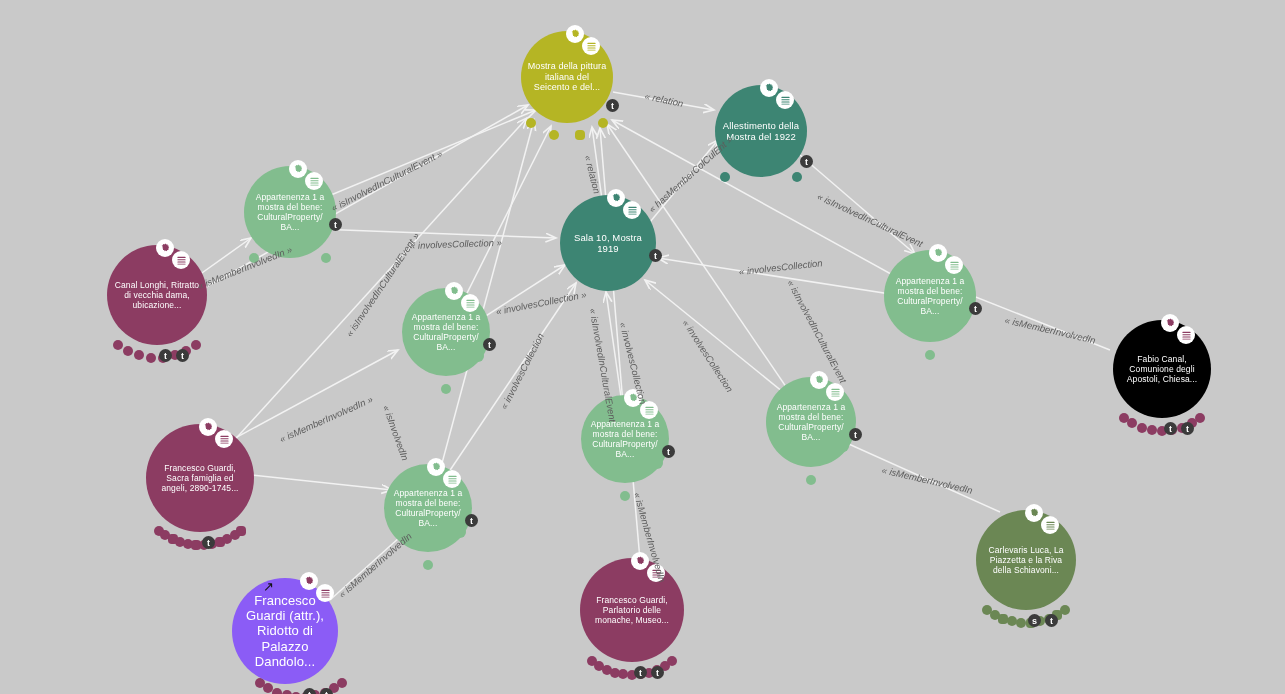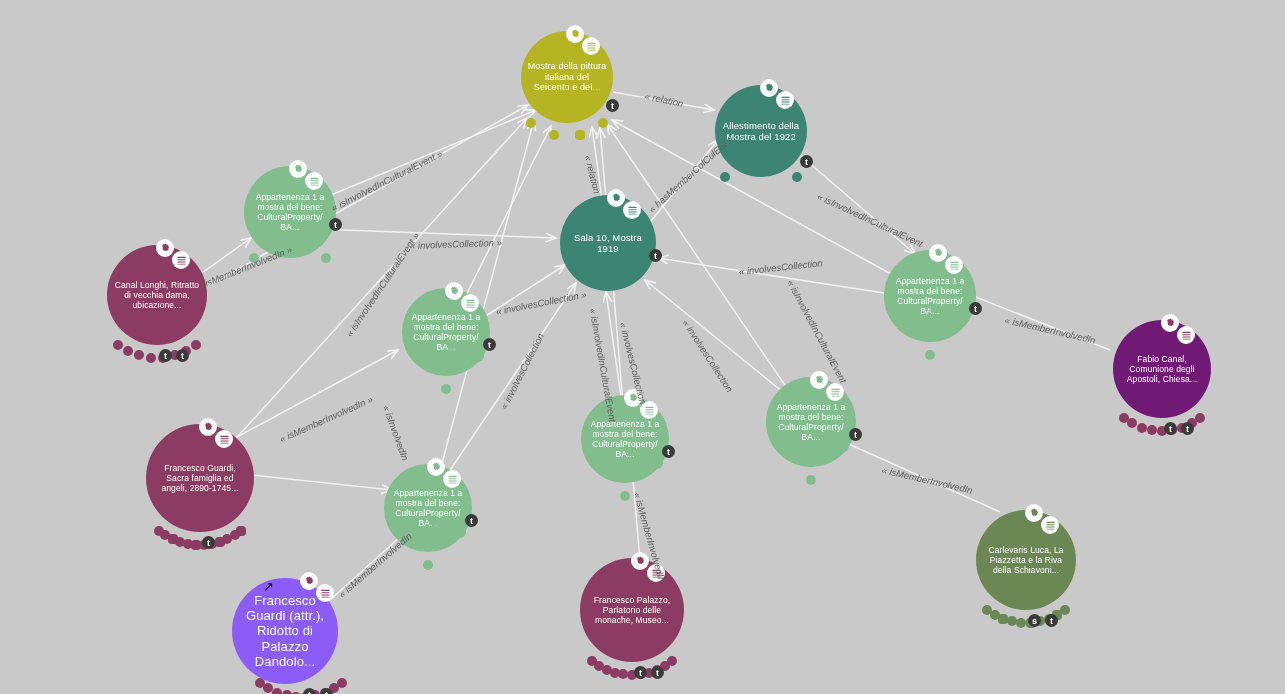--- a/index.html
+++ b/index.html
@@ -356,21 +356,21 @@
       <div class="orbit" style="width: 10px; height: 10px; left: 601.811px; top: 664.921px; background: rgb(140, 60, 98);"></div>
       <div class="orbit" style="width: 10px; height: 10px; left: 609.958px; top: 667.726px; background: rgb(140, 60, 98);"></div>
       <div class="orbit" style="width: 10px; height: 10px; left: 618.403px; top: 669.429px; background: rgb(140, 60, 98);"></div>
       <div class="orbit" style="width: 10px; height: 10px; left: 627px; top: 670px; background: rgb(140, 60, 98);"></div>
       <div class="orbit" style="width: 10px; height: 10px; left: 635.597px; top: 669.429px; background: rgb(140, 60, 98);"></div>
       <div class="orbit" style="width: 10px; height: 10px; left: 644.042px; top: 667.726px; background: rgb(140, 60, 98);"></div>
       <div class="orbit" style="width: 10px; height: 10px; left: 652.189px; top: 664.921px; background: rgb(140, 60, 98);"></div>
       <div class="orbit" style="width: 10px; height: 10px; left: 659.892px; top: 661.063px; background: rgb(140, 60, 98);"></div>
       <div class="orbit" style="width: 10px; height: 10px; left: 667.018px; top: 656.221px; background: rgb(140, 60, 98);"></div>
       <div class="node" style="left: 580px; top: 558px; width: 104px; height: 104px; background: rgb(140, 60, 98); font-size: 8.5px;">
-        <span class="lbl">Francesco Palazzo, Parlatorio delle monache, Museo...</span>
+        <span class="lbl">Francesco Guardi, Parlatorio delle monache, Museo...</span>
       </div>
       <div class="sm-badge" style="width: 18px; height: 18px; left: 631px; top: 552px;">
         <svg width="11" height="11" viewBox="0 0 24 24" fill="#8c3c62">
           <path d="M12 8.5a3.5 3.5 0 100 7 3.5 3.5 0 000-7zm0 2a1.5 1.5 0 110 3 1.5 1.5 0 010-3z"></path>
           <path d="M12 1l1.6 2.2 2.6-.7.5 2.7 2.6.8-1.1 2.5 1.8 2-2 1.8.6 2.7-2.7.3-1 2.5-2.4-1.2-2.3 1.3-1.1-2.5-2.7-.2.5-2.7-2-1.8 1.7-2.1L3.6 6l2.6-.9.4-2.7 2.7.6z"></path>
         </svg>
       </div>
       <div class="sm-badge" style="width: 18px; height: 18px; left: 647px; top: 564px;">
         <svg width="11" height="11" viewBox="0 0 24 24" fill="#8c3c62">
           <rect x="3" y="4" width="18" height="2.6" rx="1.3"></rect>
@@ -383,21 +383,21 @@
       <div class="dk-badge" style="width: 13px; height: 13px; left: 651px; top: 666px;">t</div>
       <div class="orbit" style="width: 10px; height: 10px; left: 1118.83px; top: 412.857px; background: rgb(140, 60, 98);"></div>
       <div class="orbit" style="width: 10px; height: 10px; left: 1127.42px; top: 418.487px; background: rgb(140, 60, 98);"></div>
       <div class="orbit" style="width: 10px; height: 10px; left: 1136.81px; top: 422.622px; background: rgb(140, 60, 98);"></div>
       <div class="orbit" style="width: 10px; height: 10px; left: 1146.77px; top: 425.15px; background: rgb(140, 60, 98);"></div>
       <div class="orbit" style="width: 10px; height: 10px; left: 1157px; top: 426px; background: rgb(140, 60, 98);"></div>
       <div class="orbit" style="width: 10px; height: 10px; left: 1167.23px; top: 425.15px; background: rgb(140, 60, 98);"></div>
       <div class="orbit" style="width: 10px; height: 10px; left: 1177.19px; top: 422.622px; background: rgb(140, 60, 98);"></div>
       <div class="orbit" style="width: 10px; height: 10px; left: 1186.58px; top: 418.487px; background: rgb(140, 60, 98);"></div>
       <div class="orbit" style="width: 10px; height: 10px; left: 1195.17px; top: 412.857px; background: rgb(140, 60, 98);"></div>
-      <div class="node" style="left: 1113px; top: 320px; width: 98px; height: 98px; background: #701a75; font-size: 8.5px;">
+      <div class="node" style="left: 1113px; top: 320px; width: 98px; height: 98px; background: #000000; font-size: 8.5px;">
         <span class="lbl">Fabio Canal, Comunione degli Apostoli, Chiesa...</span>
       </div>
       <div class="sm-badge" style="width: 18px; height: 18px; left: 1161px; top: 314px;">
         <svg width="11" height="11" viewBox="0 0 24 24" fill="#8c3c62">
           <path d="M12 8.5a3.5 3.5 0 100 7 3.5 3.5 0 000-7zm0 2a1.5 1.5 0 110 3 1.5 1.5 0 010-3z"></path>
           <path d="M12 1l1.6 2.2 2.6-.7.5 2.7 2.6.8-1.1 2.5 1.8 2-2 1.8.6 2.7-2.7.3-1 2.5-2.4-1.2-2.3 1.3-1.1-2.5-2.7-.2.5-2.7-2-1.8 1.7-2.1L3.6 6l2.6-.9.4-2.7 2.7.6z"></path>
         </svg>
       </div>
       <div class="sm-badge" style="width: 18px; height: 18px; left: 1177px; top: 326px;">
         <svg width="11" height="11" viewBox="0 0 24 24" fill="#8c3c62">

